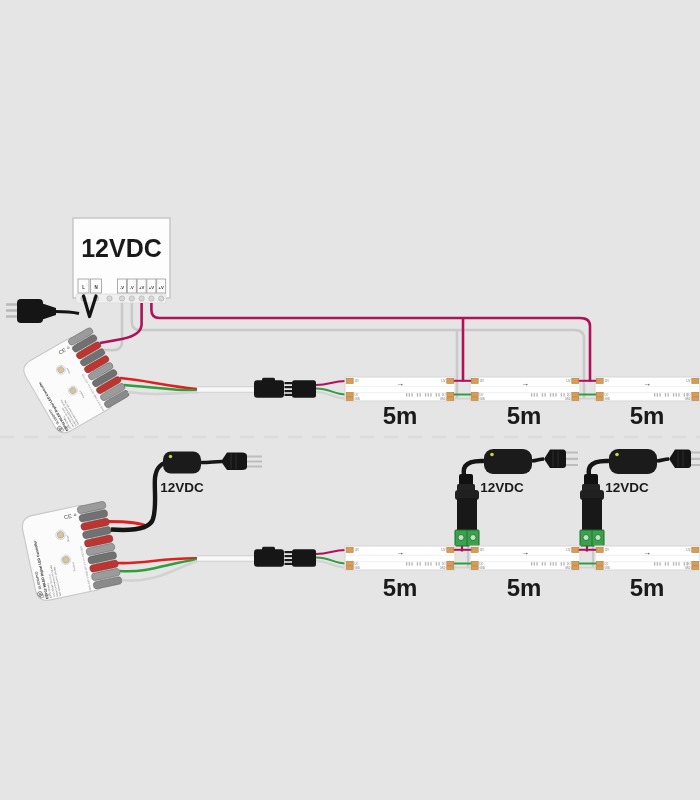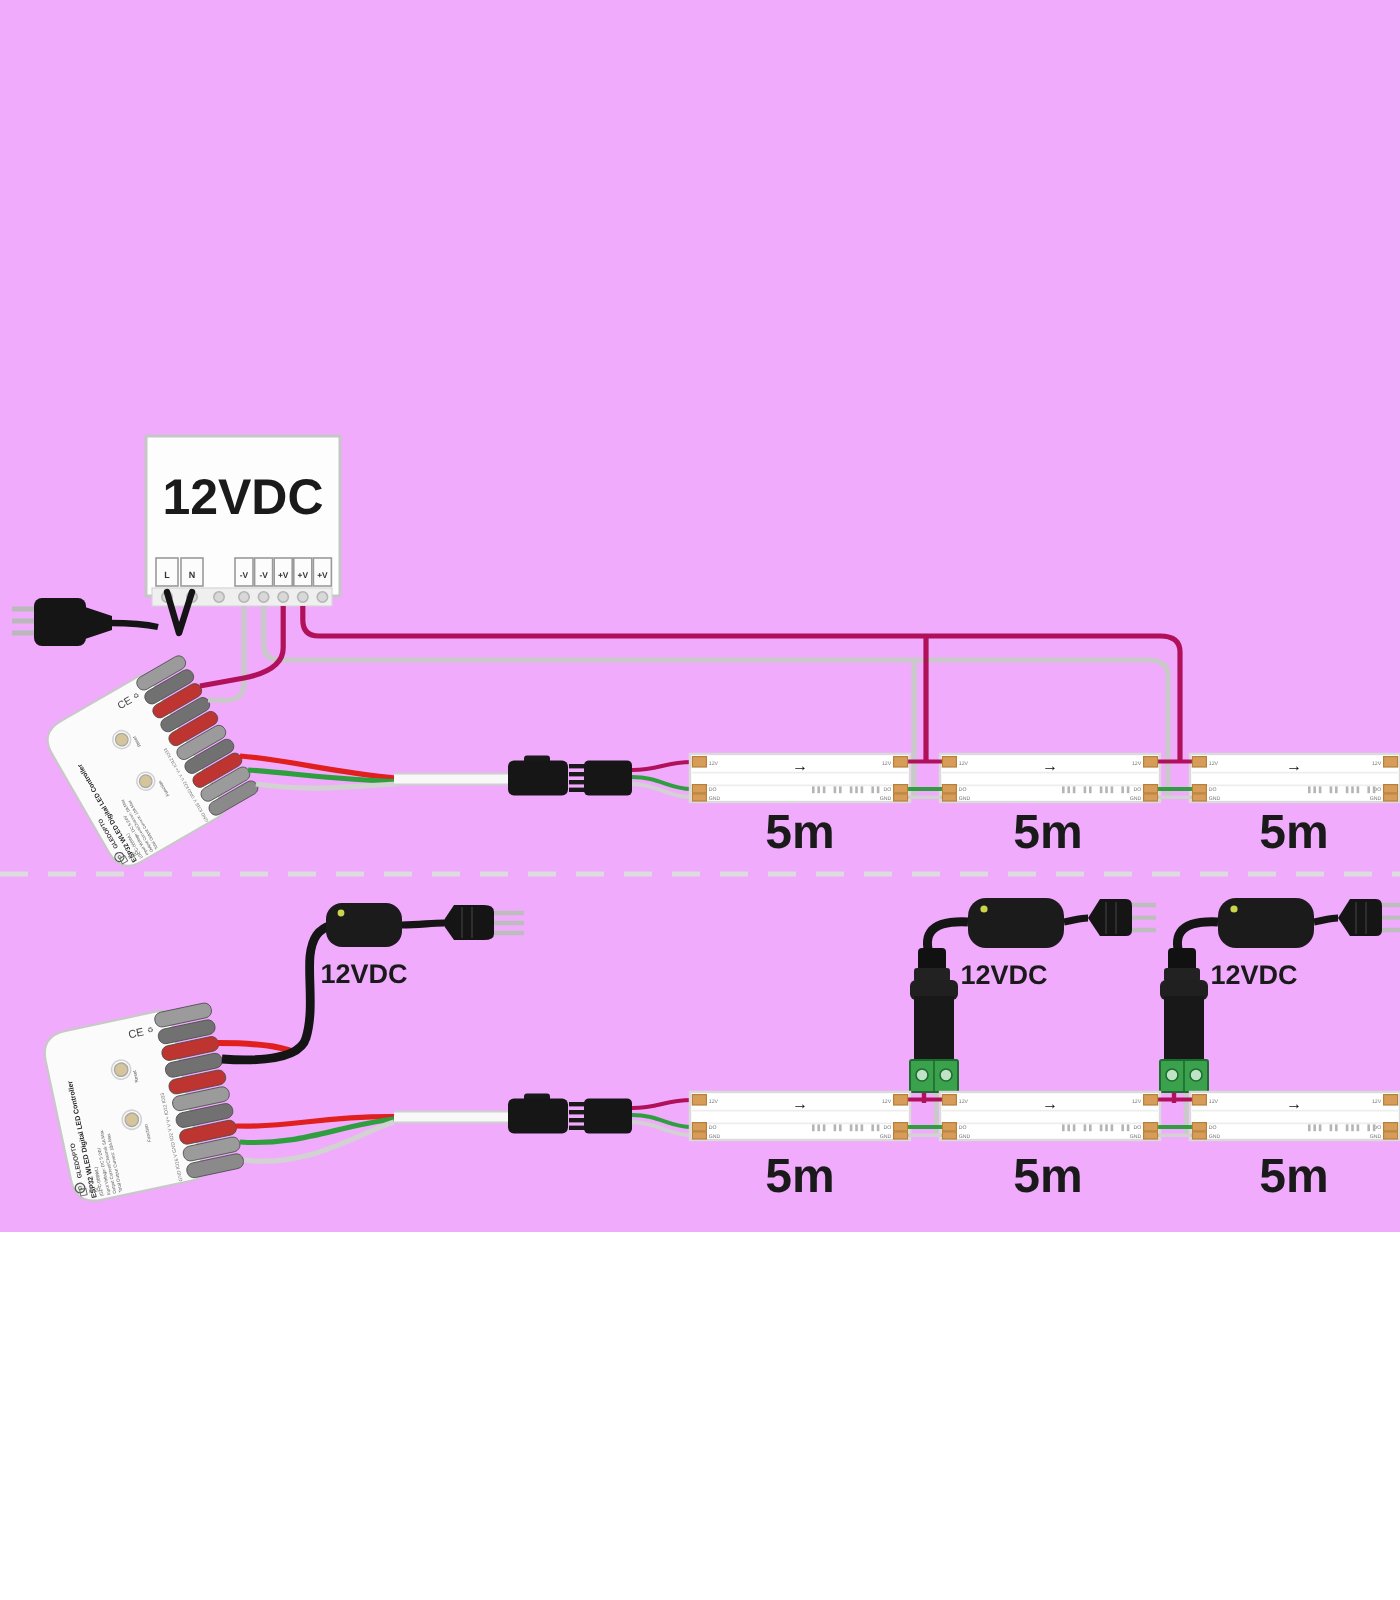--- a/index.html
+++ b/index.html
@@ -1,16 +1,16 @@
 <!DOCTYPE html>
 <html><head>
 <meta charset="utf-8">
 <style>
   html,body{margin:0;padding:0;background:#ffffff;}
-  .canvas{width:700px;height:616px;position:relative;background:#f0abfc;overflow:hidden;}
+  .canvas{width:700px;height:800px;position:relative;background:#e5e5e5;overflow:hidden;}
   svg{display:block;}
   text{font-family:"Liberation Sans", sans-serif;}
   .big{font-weight:bold;fill:#1a1a1a;}
 </style>
 </head>
 <body>
 
 <div class="canvas">
 <svg width="700" height="800" viewBox="0 0 700 800">
 

